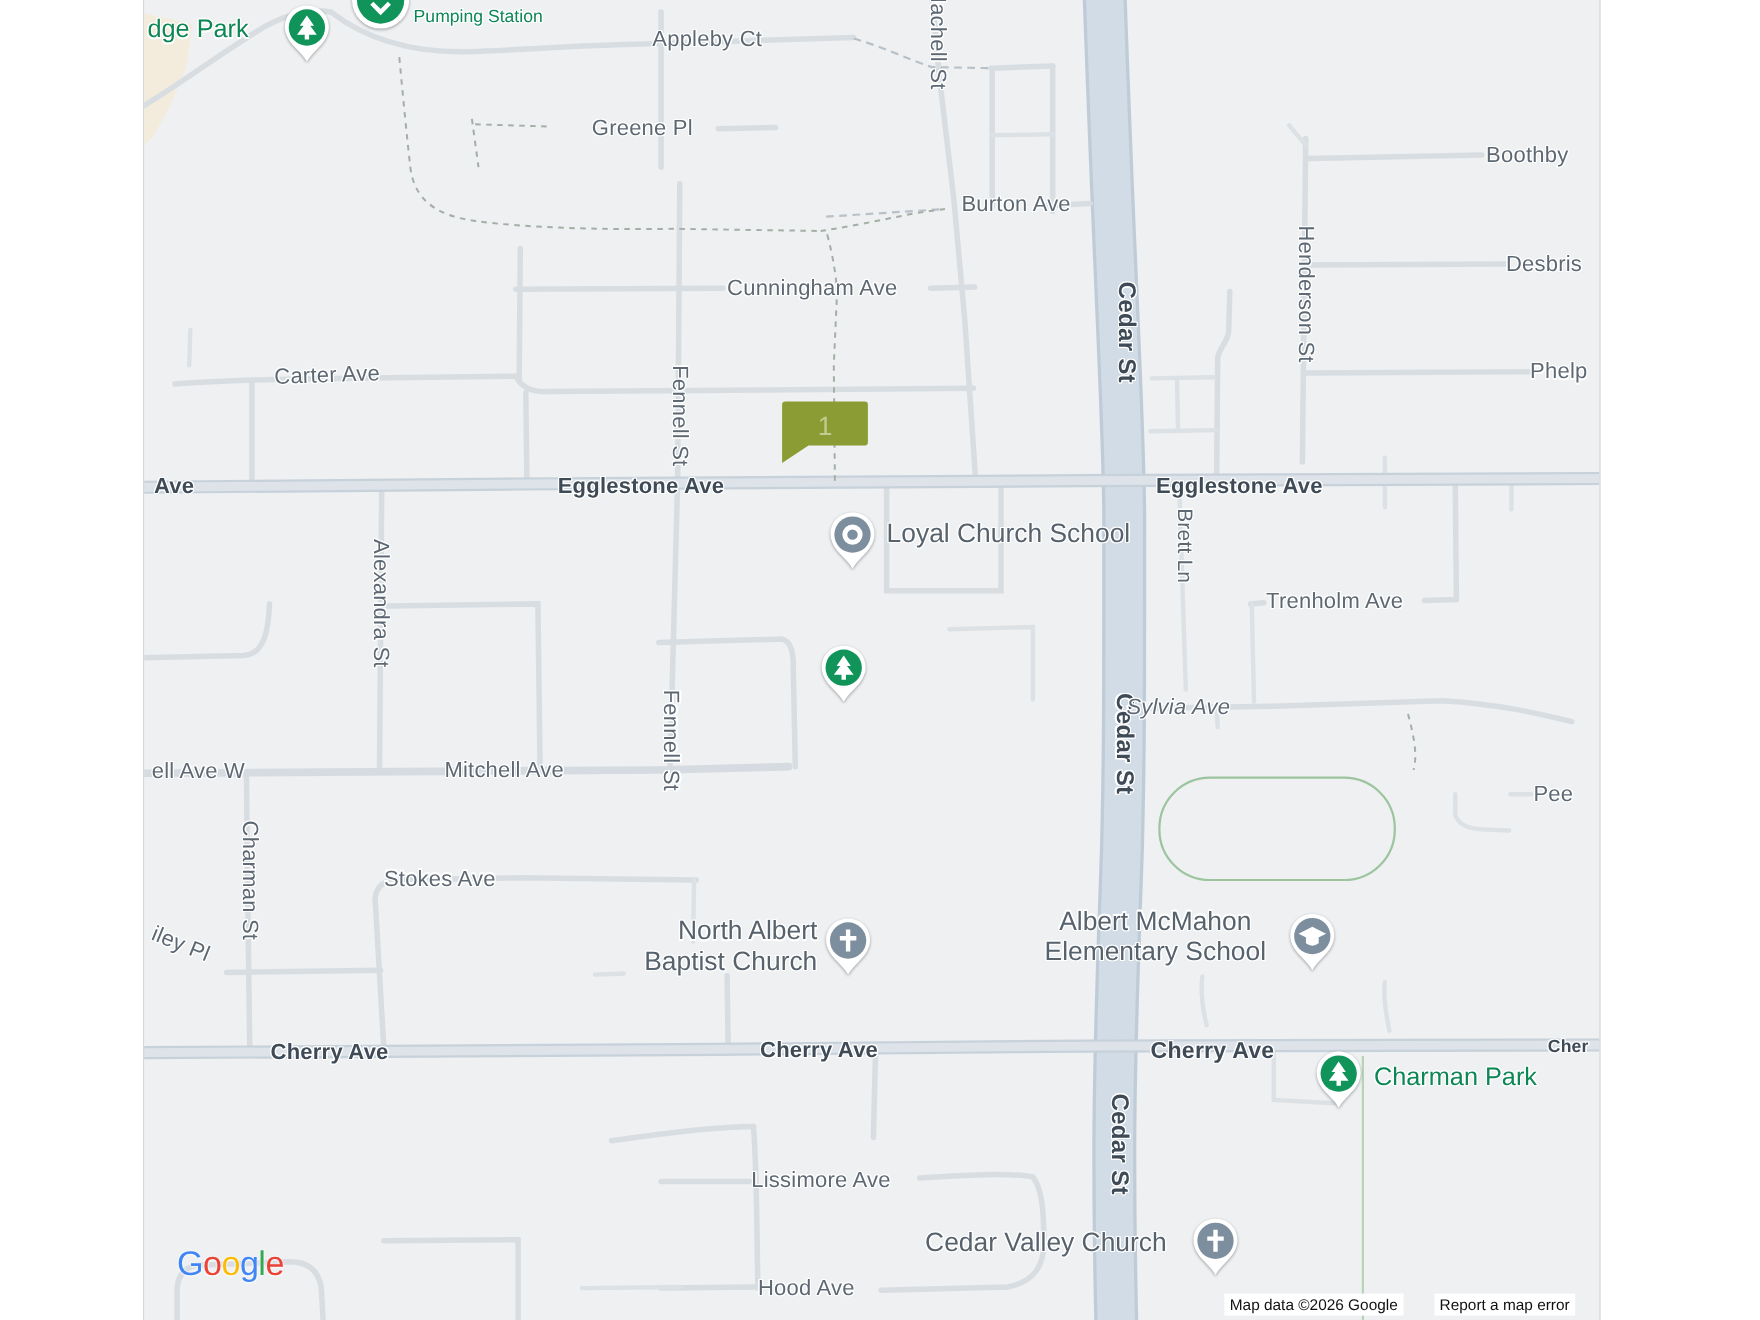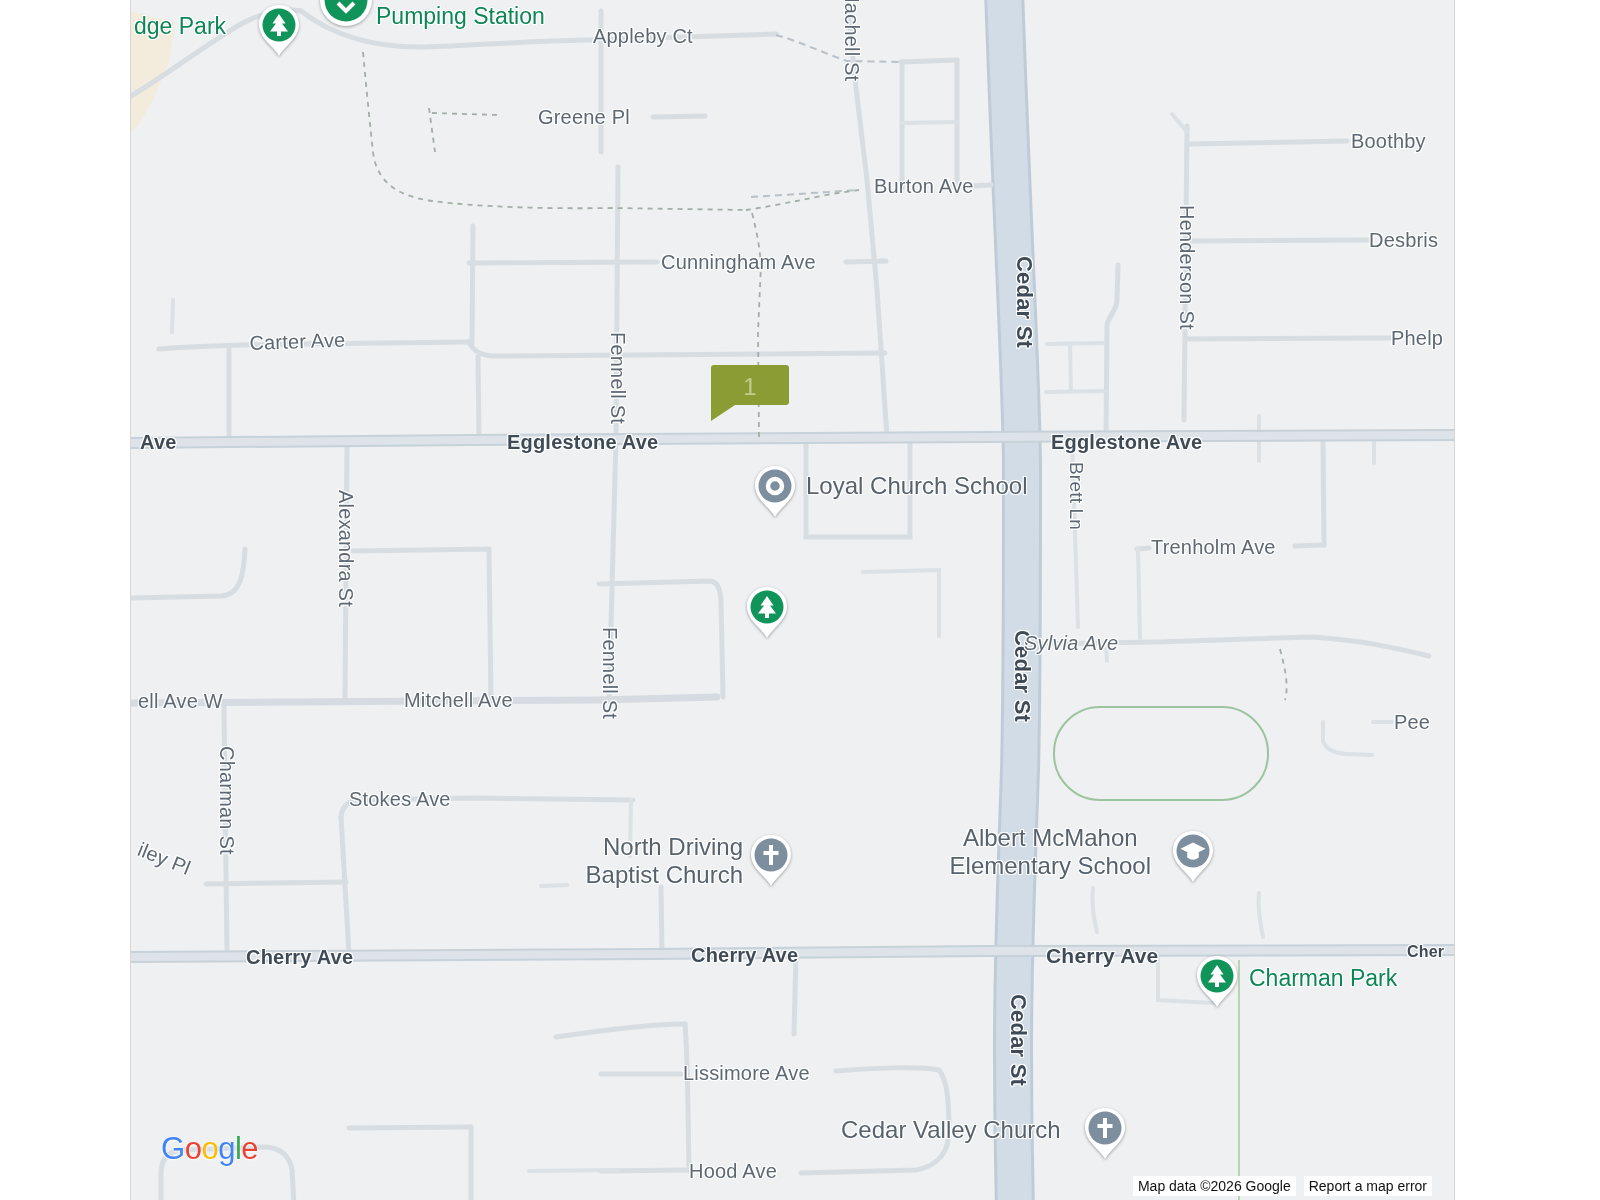--- a/index.html
+++ b/index.html
@@ -29,21 +29,21 @@
       -1px 0 0 #fff,1px 0 0 #fff,0 -1px 0 #fff,0 1px 0 #fff;cursor:pointer;}
   .poi-label.park{color:#0d8655;}
   .poi-label.poi{color:#57626d;}
   .pin{position:absolute;z-index:3;width:48px;height:54px;cursor:pointer;
     filter:drop-shadow(0 1px 1.5px rgba(0,0,0,.35));}
   #marker1{position:absolute;z-index:2;cursor:pointer;}
   #logo{position:absolute;z-index:5;left:30px;top:1131px;font-size:31px;font-weight:500;
     letter-spacing:-0.5px;cursor:pointer;text-shadow:0 0 2px #fff,0 1px 2px rgba(255,255,255,.9);}
   #attribution{position:absolute;z-index:5;right:22px;bottom:4px;display:flex;gap:8px;
     font-size:14px;color:#111;}
-  #attribution span{background:#ffffff;padding:2px 5px;}
+  #attribution span{background:#ffffff;padding:2px 5px;margin-left:20px;}
   #report-error{cursor:pointer;}
 </style>
 </head>
 <body>
 
 <div id="map">
   <svg id="roads" width="1323" height="1200" viewBox="130 0 1323 1200">
     <path class="terrain" d="M130,12 L174,22 L168,62 L152,100 L137,126 L130,131 Z"></path>
 
     <path class="cedar-case" d="M1003,-10 C1012,250 1021,390 1021,470 C1021,640 1021,690 1019,770 C1015,890 1012,950 1012,1050 C1012,1130 1013,1170 1014,1210"></path>
@@ -173,28 +173,28 @@
       <div class="street-label bold" style="left: 560px; top: 944px;">Cherry Ave</div>
       <div class="street-label bold" style="left: 915px; top: 944px; font-size: 21px;">Cherry Ave</div>
       <div class="street-label bold" style="left: 1276px; top: 943px; font-size: 16px;">Cher</div>
       <div class="street-label" style="left: 552px; top: 1062px;">Lissimore Ave</div>
       <div class="street-label" style="left: 558px; top: 1160px;">Hood Ave</div>
     </div>
   <div id="poi-layer">
       <div class="poi-label park" style="font-size: 23px; top: 12px; left: 3px;">
         <div>dge Park</div>
       </div>
-      <div class="poi-label park" style="font-size: 23px; top: 2px; left: 245px;">
+      <div class="poi-label park" style="font-size: 16px; top: 2px; left: 245px;">
         <div>Pumping Station</div>
       </div>
       <div class="poi-label poi" style="font-size: 24px; top: 472px; left: 675px;">
         <div>Loyal Church School</div>
       </div>
       <div class="poi-label poi" style="font-size: 24px; top: 833px; right: 711px; text-align: right;">
-        <div>North Driving</div>
+        <div>North Albert</div>
         <div>Baptist Church</div>
       </div>
       <div class="poi-label poi" style="font-size: 24px; top: 824px; right: 303px; text-align: center;">
         <div>Albert McMahon</div>
         <div>Elementary School</div>
       </div>
       <div class="poi-label park" style="font-size: 23px; top: 964px; left: 1118px;">
         <div>Charman Park</div>
       </div>
       <div class="poi-label poi" style="font-size: 24px; top: 1116px; left: 710px;">

